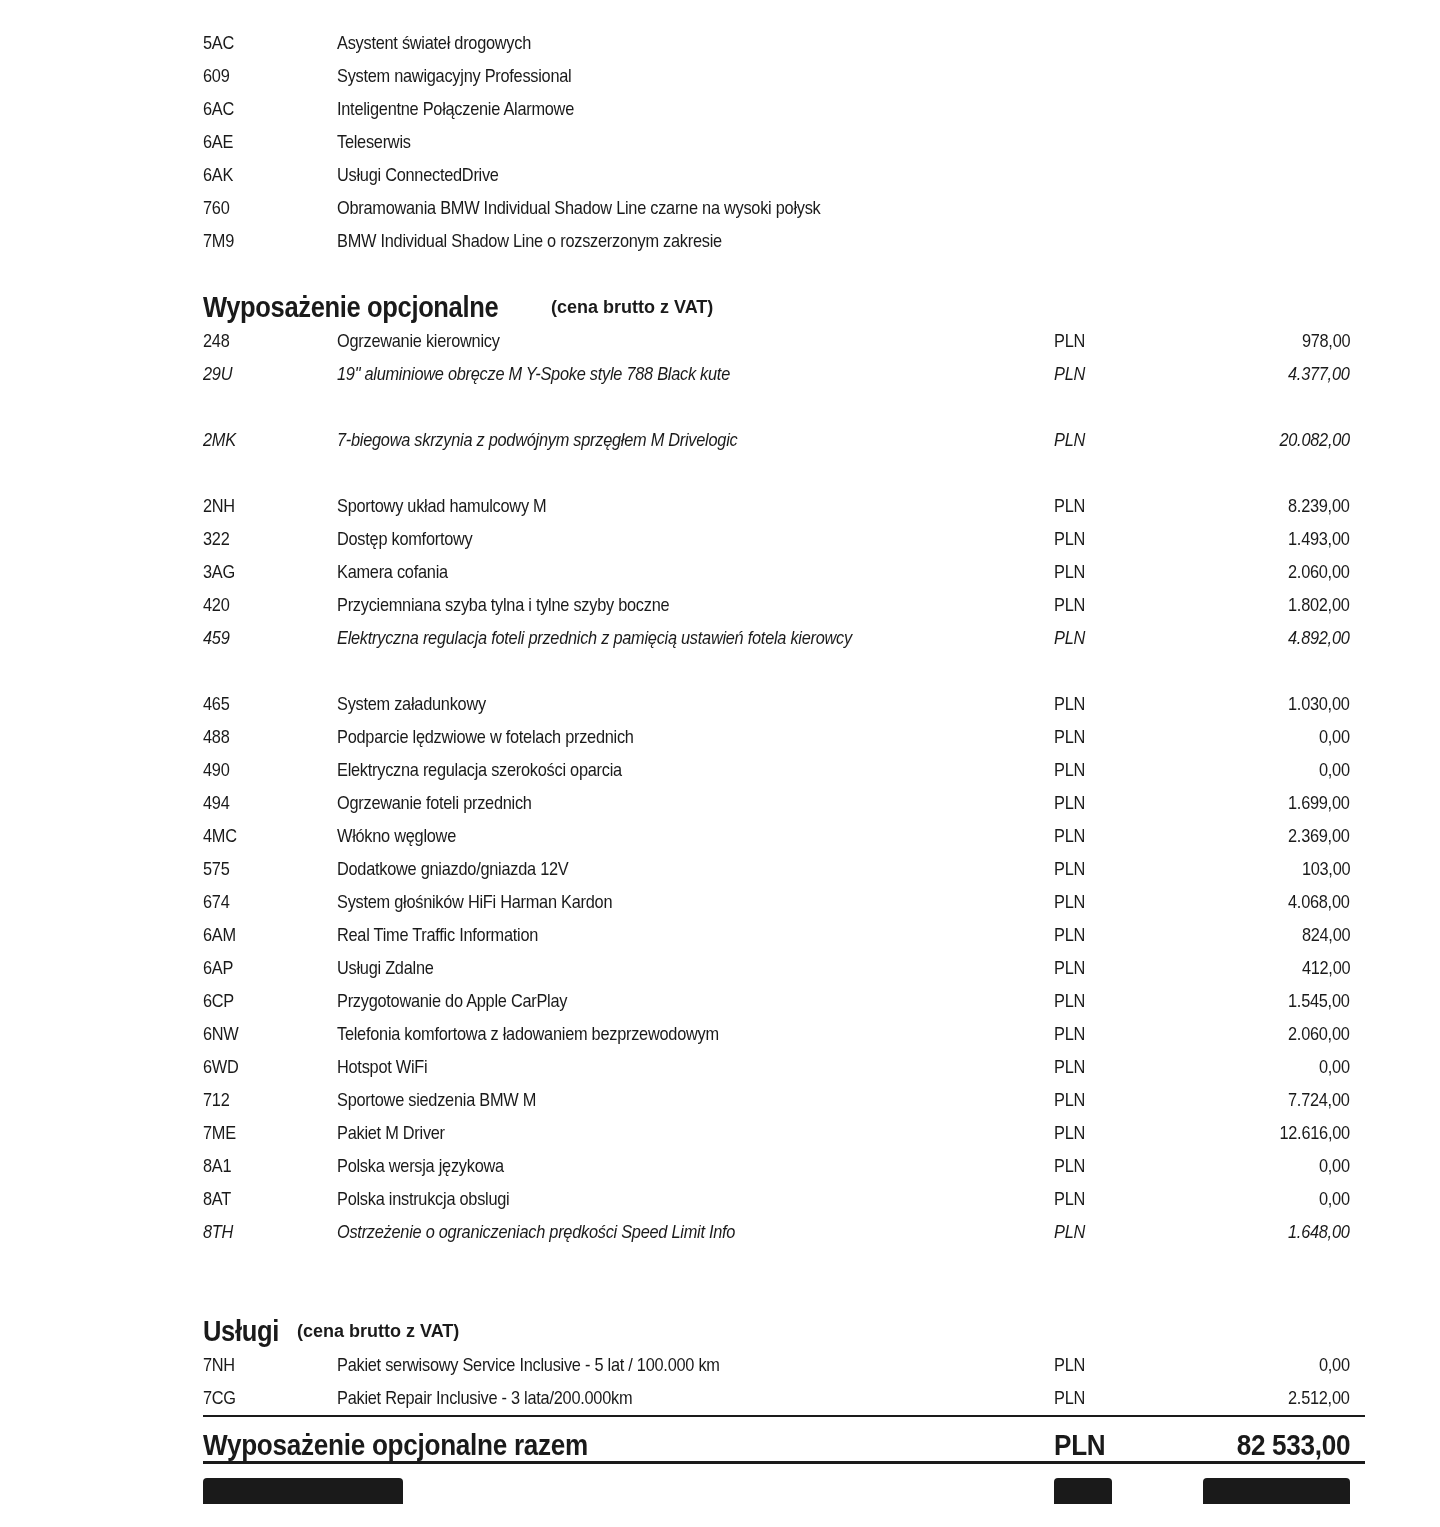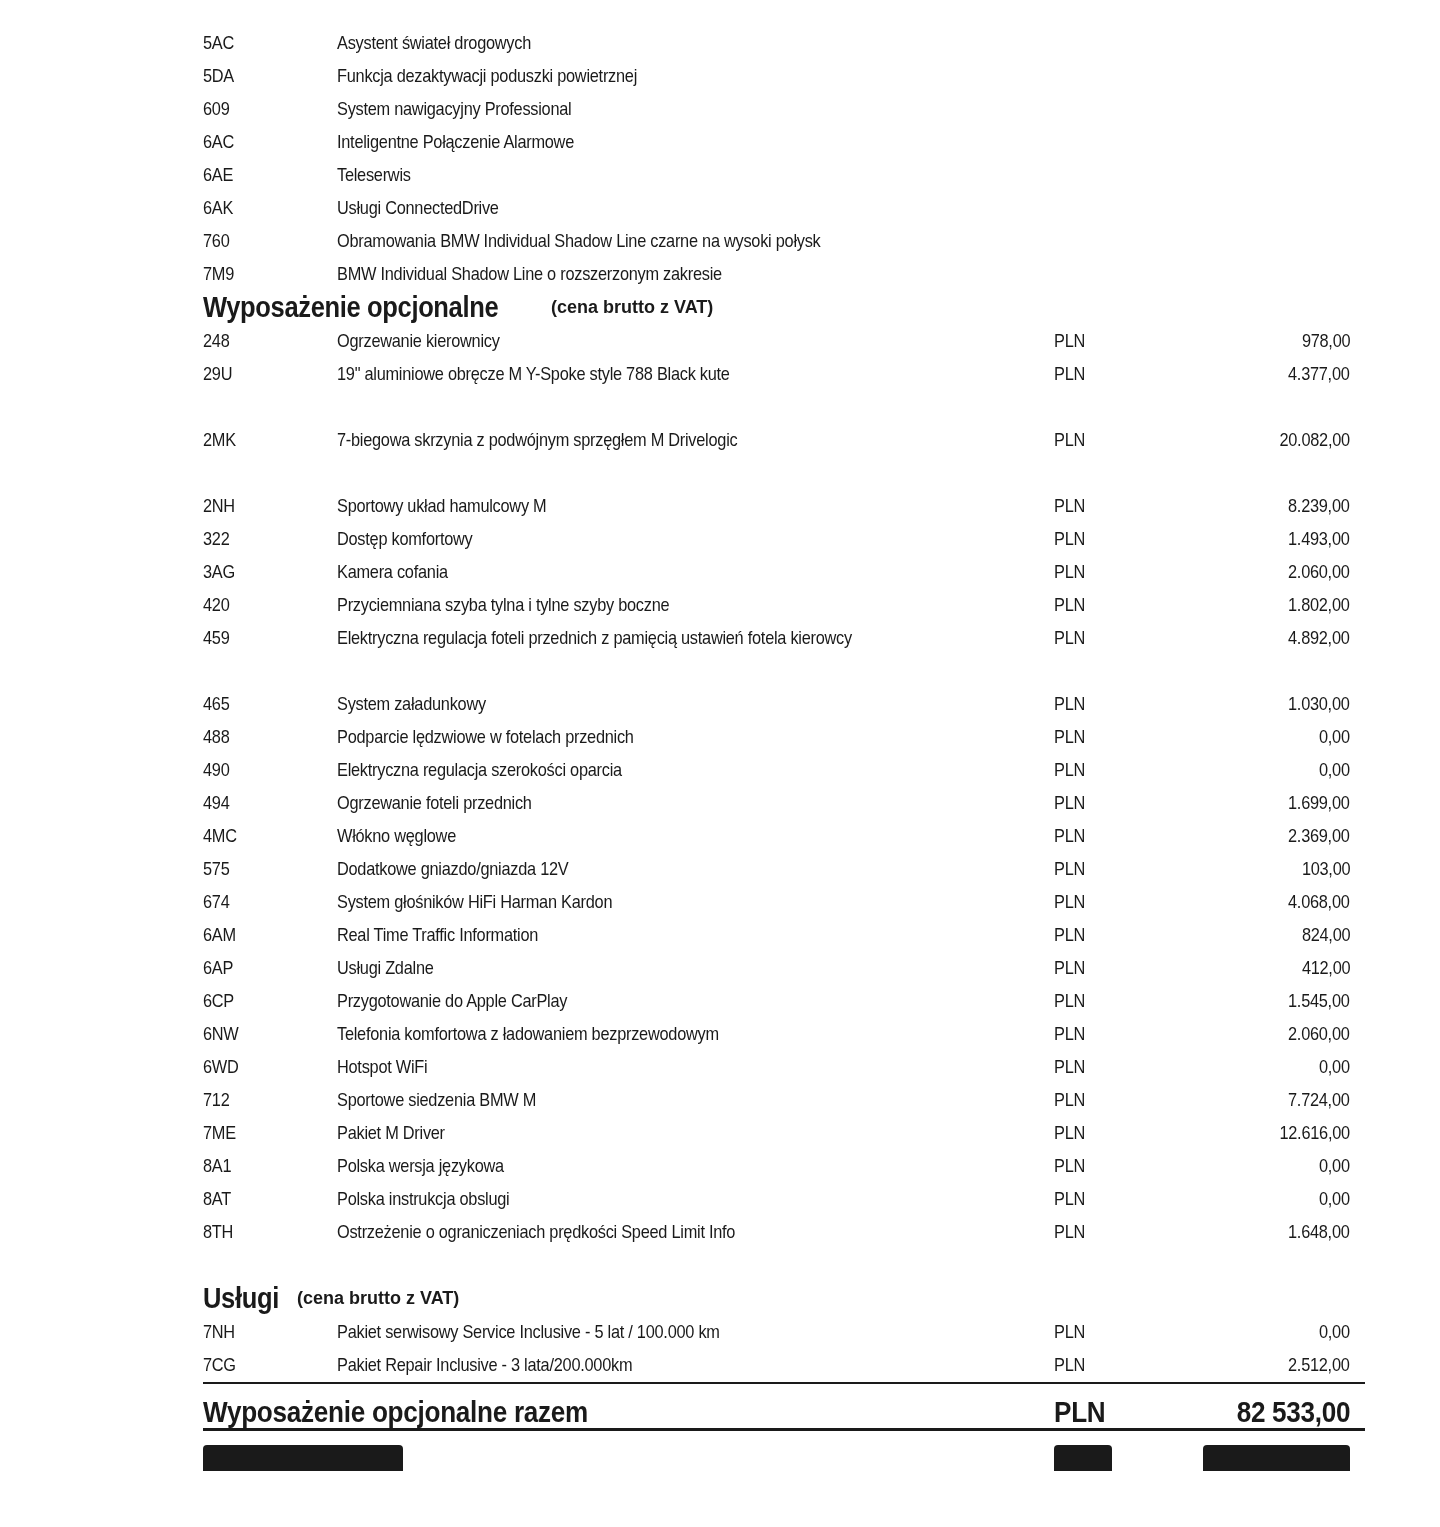--- a/index.html
+++ b/index.html
@@ -23,38 +23,40 @@
     }
     .row {
       position: relative;
       height: 33px;
       font-size: 19px;
       line-height: 33px;
       white-space: nowrap;
     }
     .row.tall {
       height: 66px;
+      font-style: italic;
     }
     .cell {
       position: absolute;
       top: 0;
       transform-origin: left top;
       transform: scaleX(0.86);
       letter-spacing: -0.3px;
     }
     .code { left: 0; }
     .desc { left: 134px; width: 800px; white-space: normal; line-height: 33px; }
     .cur  { left: 851px; }
     .amt  {
       right: 15px;
       transform-origin: right top;
     }
     .section-head {
       position: relative;
       height: 34px;
+      margin-top: 33px;
       white-space: nowrap;
     }
     .section-head .title {
       font-weight: bold;
       font-size: 29px;
       line-height: 34px;
       display: inline-block;
       transform-origin: left top;
       transform: scaleX(0.88);
       letter-spacing: -0.4px;
@@ -102,24 +104,20 @@
 <body>
 
 <div class="page">
 
   <div>
     <div class="row">
       <span class="cell code">5AC</span>
       <span class="cell desc">Asystent świateł drogowych</span>
     </div>
     <div class="row">
-      <span class="cell code">5DA</span>
-      <span class="cell desc">Funkcja dezaktywacji poduszki powietrznej</span>
-    </div>
-    <div class="row">
       <span class="cell code">609</span>
       <span class="cell desc">System nawigacyjny Professional</span>
     </div>
     <div class="row">
       <span class="cell code">6AC</span>
       <span class="cell desc">Inteligentne Połączenie Alarmowe</span>
     </div>
     <div class="row">
       <span class="cell code">6AE</span>
       <span class="cell desc">Teleserwis</span>

